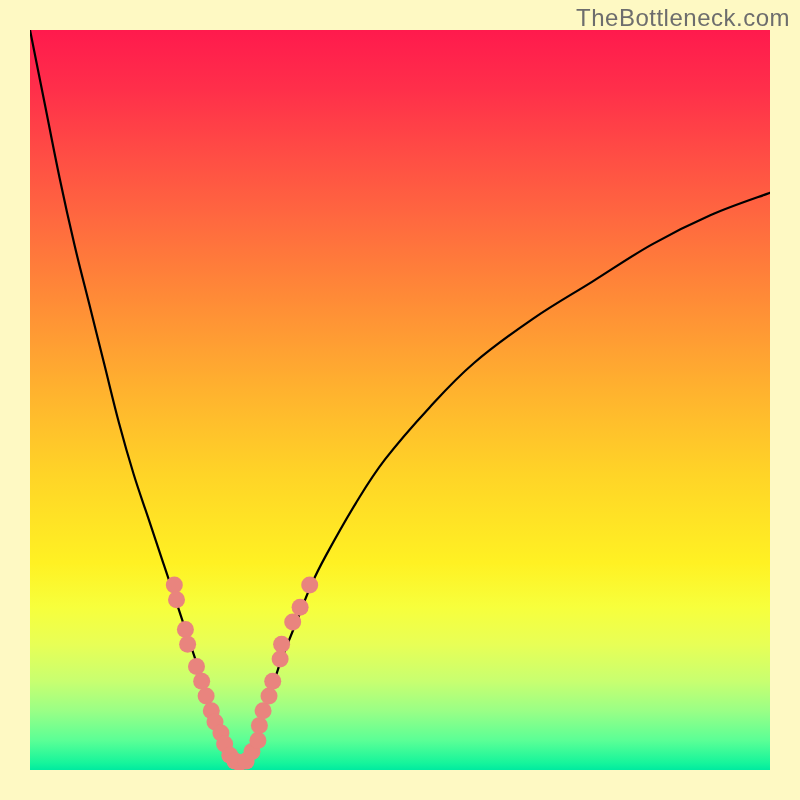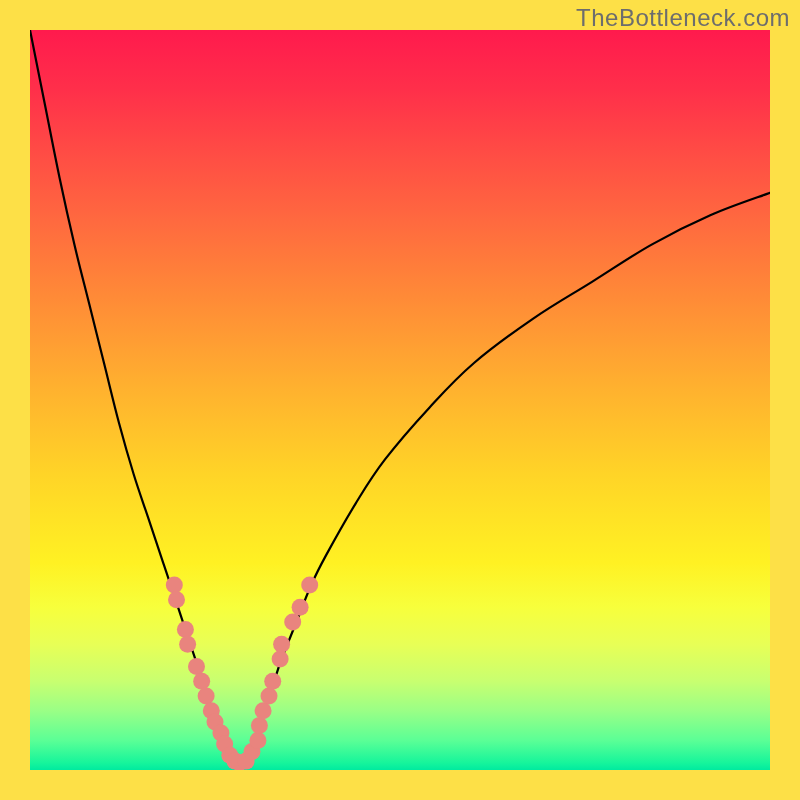--- a/index.html
+++ b/index.html
@@ -7,21 +7,21 @@
     padding: 0;
     width: 800px;
     height: 800px;
     background: #000;
     overflow: hidden;
   }
   .chart-container {
     position: relative;
     width: 800px;
     height: 800px;
-    background: #fde047;
+    background: #fef9c3;
   }
   .watermark {
     position: absolute;
     top: 4px;
     right: 10px;
     color: #6d6d6d;
     font-family: Arial, Helvetica, sans-serif;
     font-size: 24px;
     font-weight: 500;
     letter-spacing: 0.5px;

